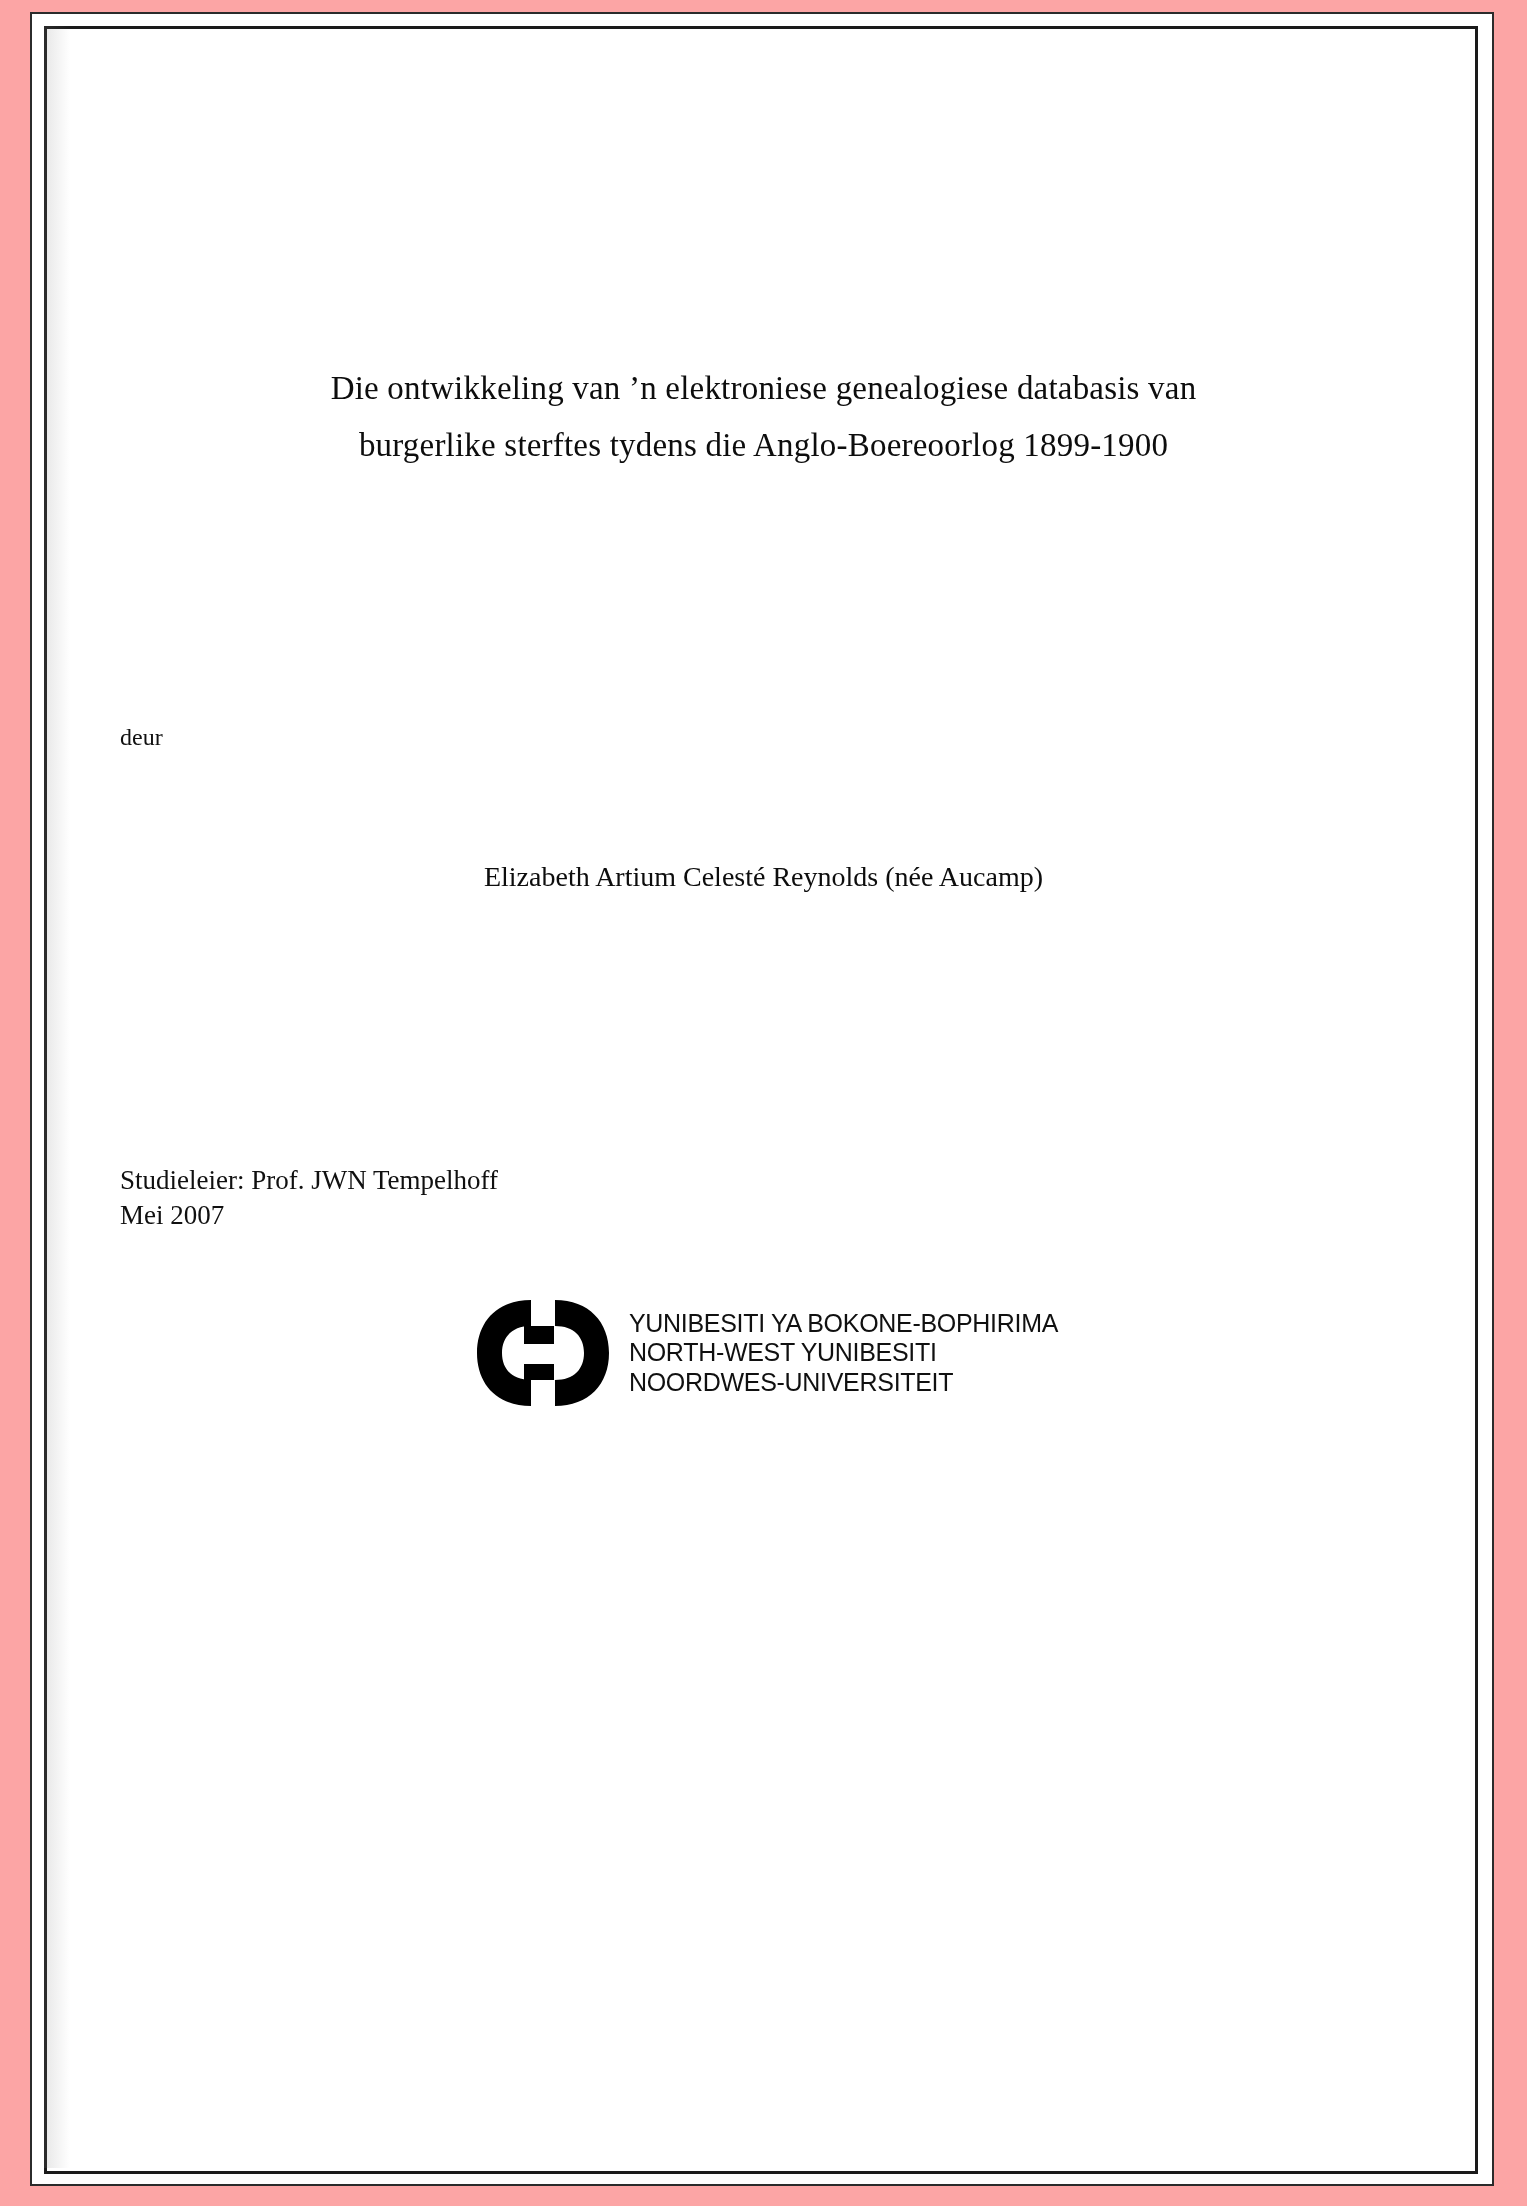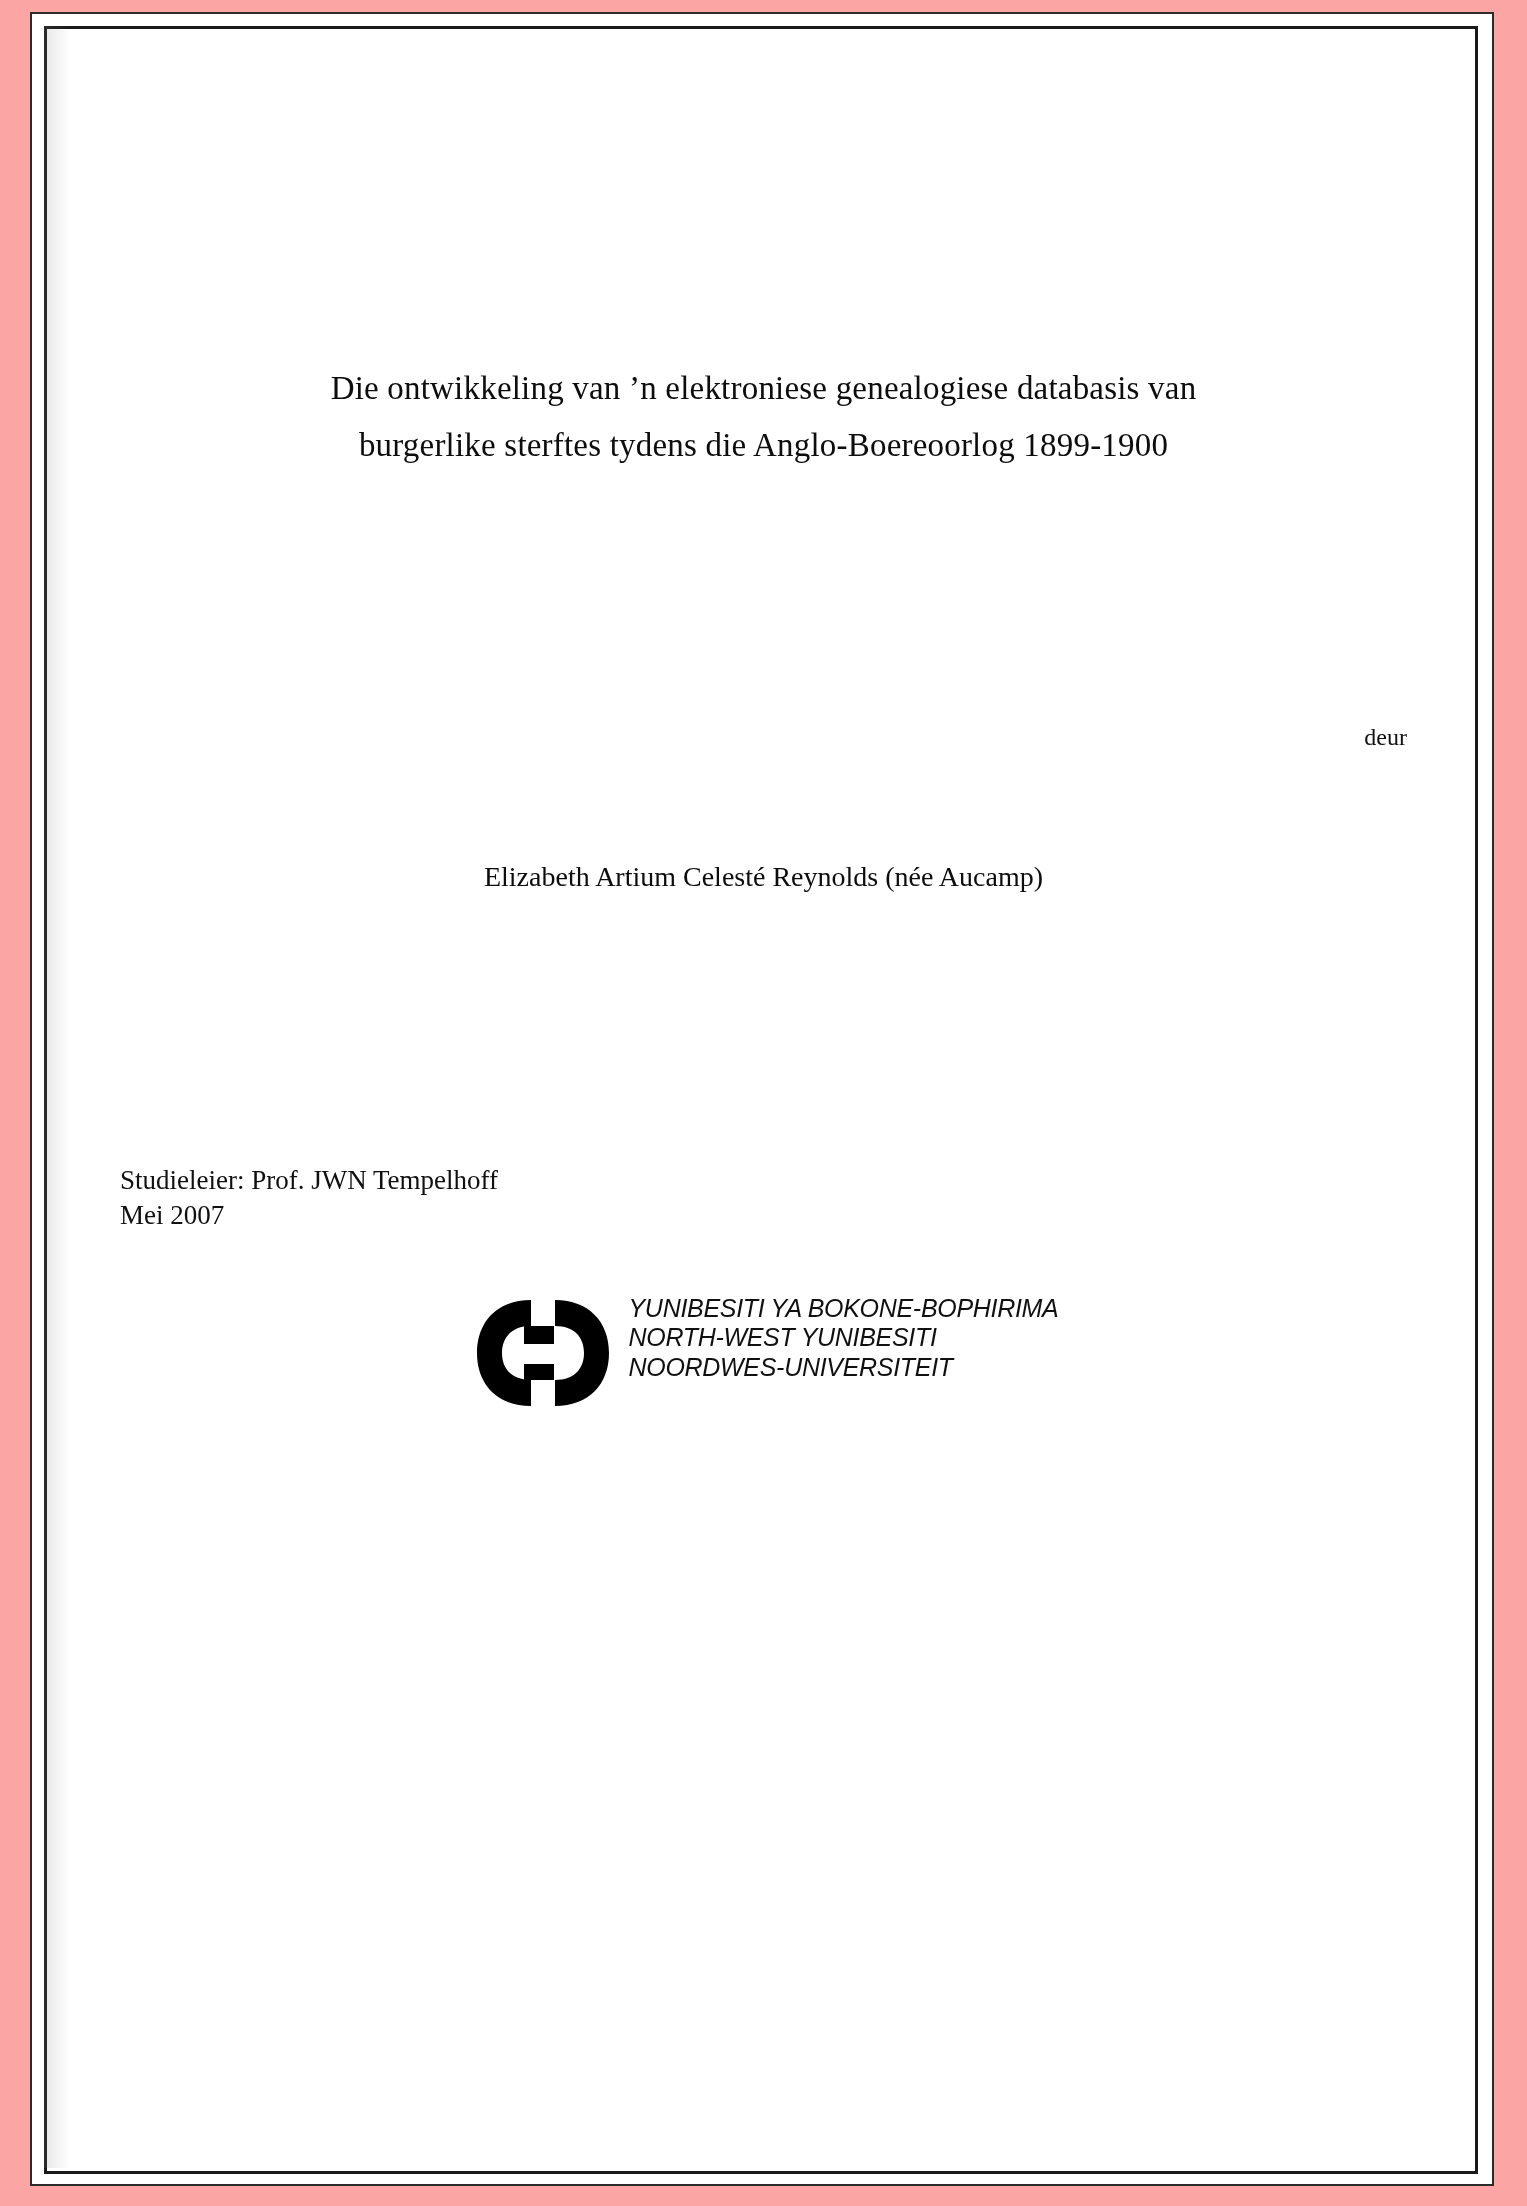--- a/index.html
+++ b/index.html
@@ -61,21 +61,21 @@
   }
   .title-line {
     font-size: 33px;
     line-height: 1.72;
     letter-spacing: 0.2px;
     color: #0d0d0d;
   }
 
   .byline-label {
     margin-top: 250px;
-    text-align: right;
+    text-align: left;
     font-size: 24px;
     color: #111111;
   }
 
   .author {
     margin-top: 110px;
     text-align: center;
     font-size: 28px;
     color: #0d0d0d;
   }
@@ -98,23 +98,23 @@
   .supervisor-block {
     margin-top: 270px;
     font-size: 27px;
     line-height: 1.32;
     color: #101010;
   }
 
   .logo-row {
     margin-top: 60px;
     display: flex;
+    align-items: center;
     justify-content: center;
     gap: 10px;
-    font-style: italic;
   }
   .logo-mark {
     width: 150px;
     height: 118px;
     flex: none;
   }
   .logo-text {
     font-family: "Liberation Sans", sans-serif;
     font-size: 25px;
     line-height: 1.18;

